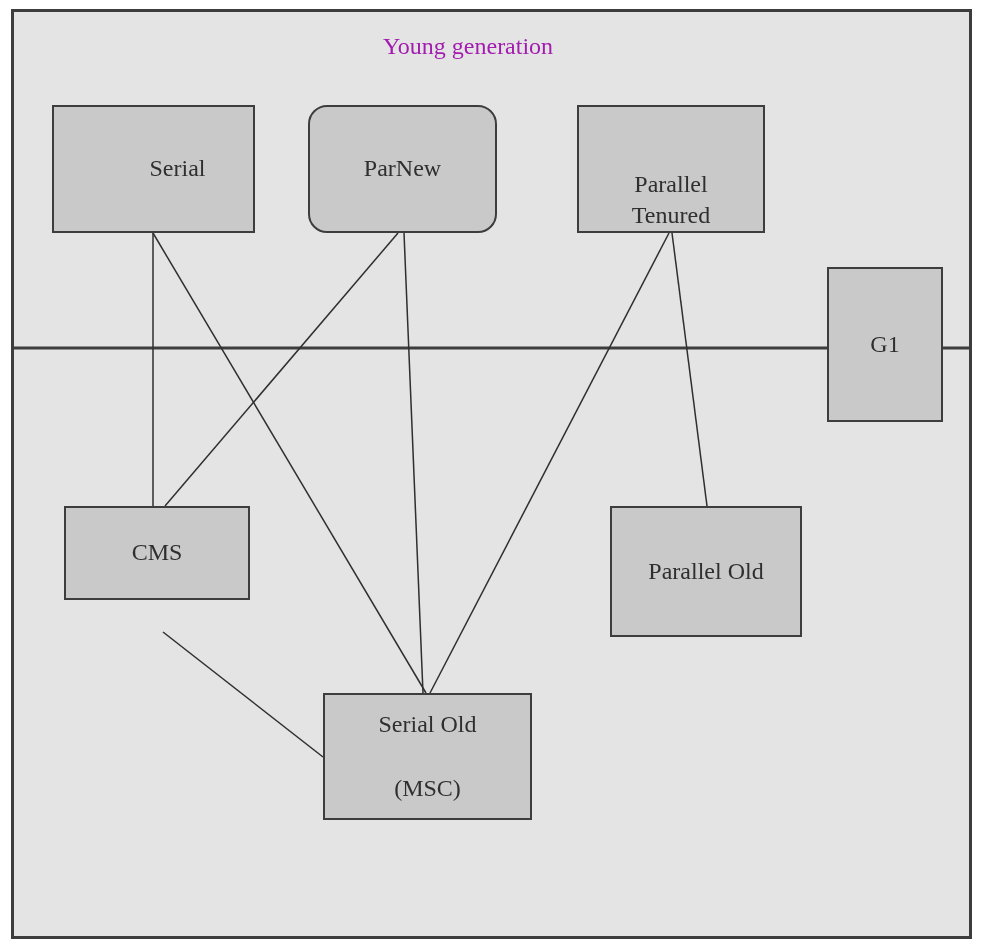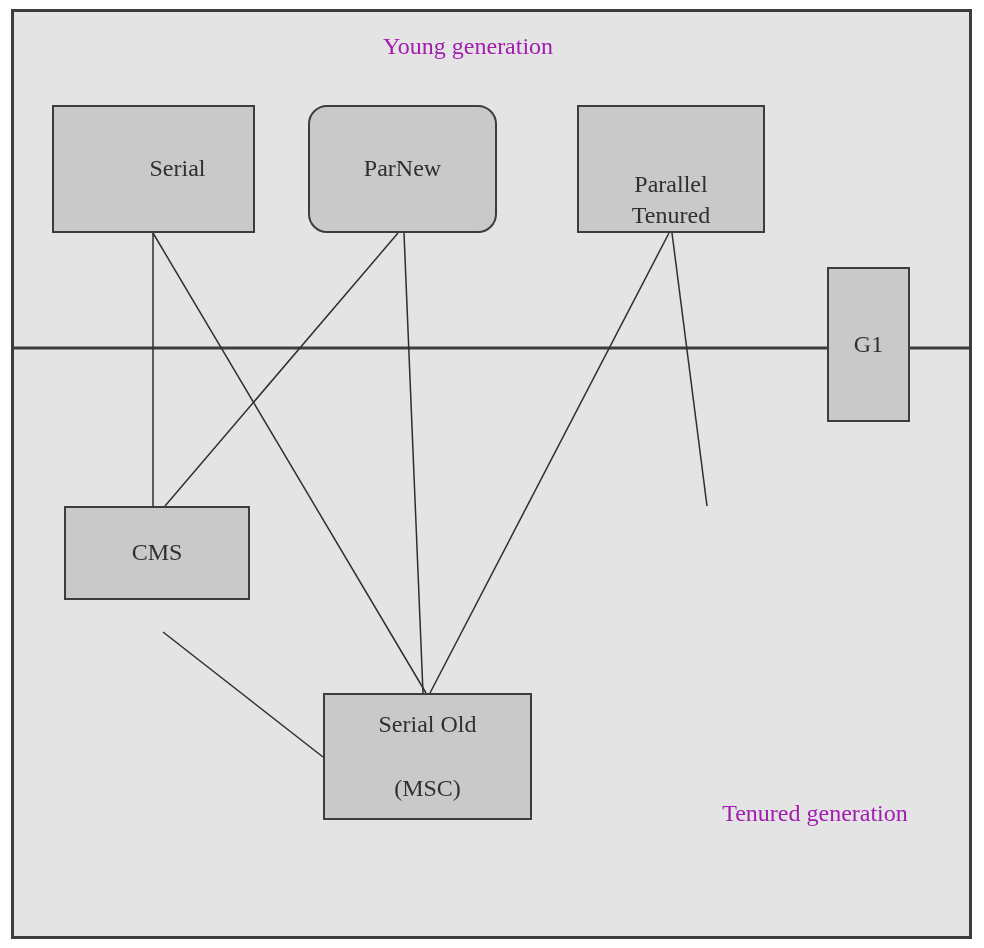--- a/index.html
+++ b/index.html
@@ -46,21 +46,21 @@
     align-items: center;
     justify-content: center;
     font-size: 24px;
     line-height: 1.3;
     color: #2f2f2f;
     text-align: center;
   }
   .node-serial          { left: 52px;  top: 105px; width: 203px; height: 128px; padding-left: 48px; }
   .node-parnew          { left: 308px; top: 105px; width: 189px; height: 128px; border-radius: 19px; }
   .node-parallel-scavenge{ left: 577px; top: 105px; width: 188px; height: 128px; justify-content: flex-end; }
-  .node-g1              { left: 827px; top: 267px; width: 83px;  height: 155px; }
+  .node-g1              { left: 827px; top: 267px; width: 116px;  height: 155px; }
   .node-cms             { left: 64px;  top: 506px; width: 186px; height: 94px; }
   .node-parallel-old    { left: 610px; top: 506px; width: 192px; height: 131px; }
   .node-serial-old      { left: 323px; top: 693px; width: 209px; height: 127px; gap: 32px; }
   .region-label {
     position: absolute;
     z-index: 4;
     font-size: 24px;
     color: #a21caf;
     text-align: center;
     white-space: nowrap;
@@ -106,23 +106,23 @@
   </div>
 
   <div class="node node-g1">
     <span>G1</span>
   </div>
 
   <div class="node node-cms">
     <span>CMS</span>
   </div>
 
+  <div class="node node-parallel-old">
+    <span>Parallel Old</span>
+  </div>
 
   <div class="node node-serial-old">
     <span>Serial Old</span>
     <span>(MSC)</span>
   </div>
 
-  <div class="region-label label-tenured">
-    <span>Tenured generation</span>
-  </div>
 
 </div>
 
 </body></html>

